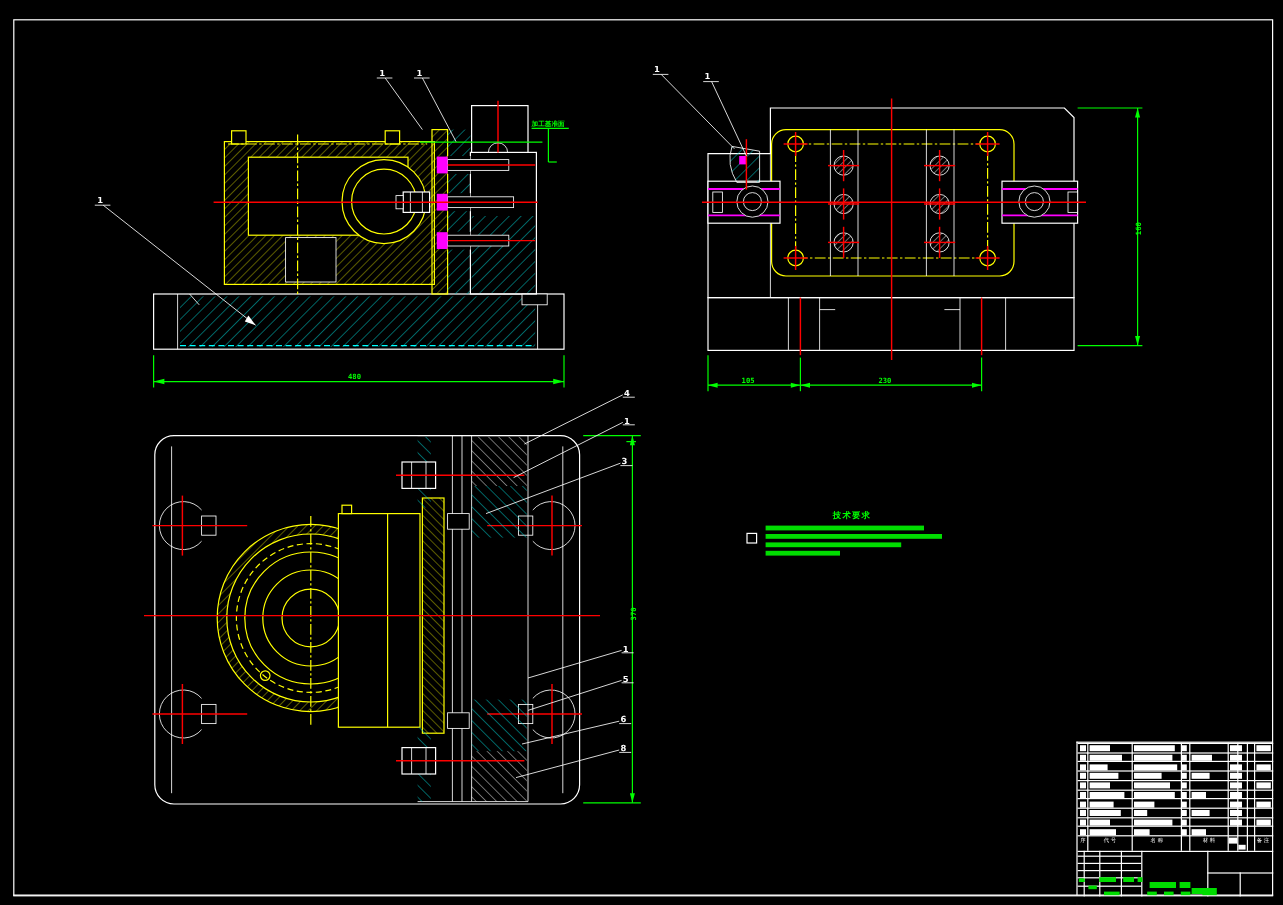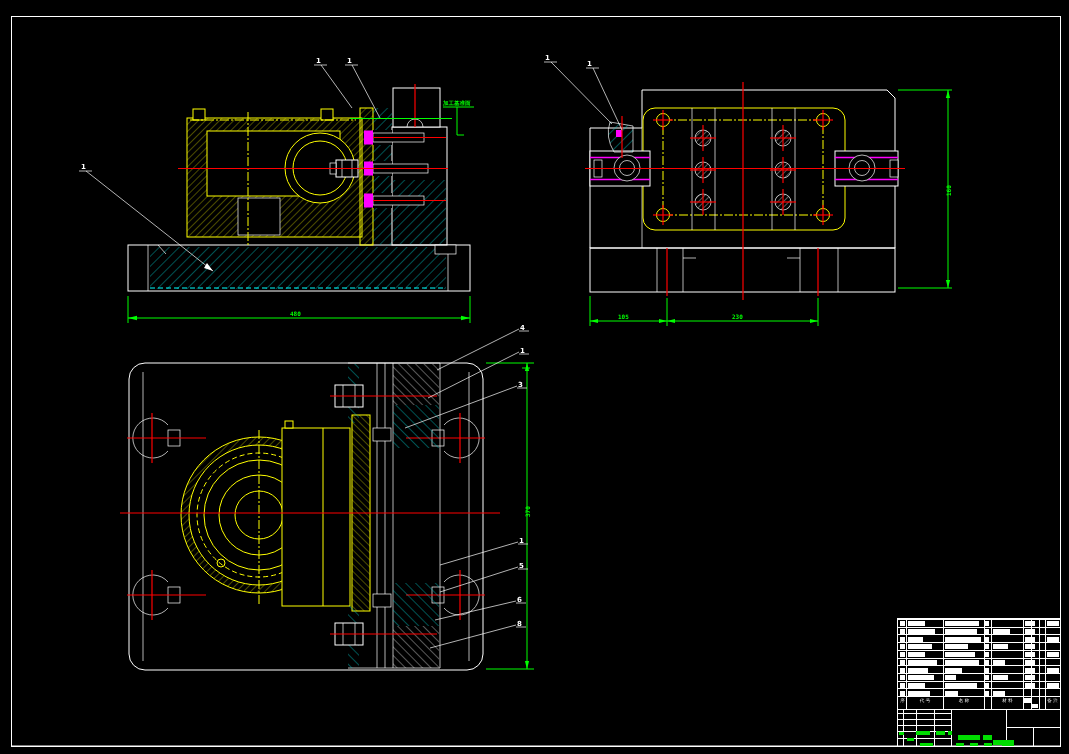--- a/index.html
+++ b/index.html
@@ -400,20 +400,30 @@
       <line x1="435" y1="620" x2="516" y2="601" class="w2"></line>
       <text x="517" y="602" class="co">6</text>
       <line x1="516" y1="603" x2="526" y2="603" class="w2"></line>
       <line x1="430" y1="648" x2="516" y2="625" class="w2"></line>
       <text x="517" y="626" class="co">8</text>
       <line x1="516" y1="627" x2="526" y2="627" class="w2"></line>
     </g>
   </g>
 </svg>
 
+<div class="tech">
+  <div class="tech-title">技术要求</div>
+  <div class="tech-box"></div>
+  <div id="tech-lines">
+        <div class="tech-line" style="top: 14px; width: 132px;"></div>
+        <div class="tech-line" style="top: 21px; width: 147px;"></div>
+        <div class="tech-line" style="top: 28px; width: 113px;"></div>
+        <div class="tech-line" style="top: 35px; width: 62px;"></div>
+      </div>
+</div>
 
 <div class="tb" id="title-block">
   <div id="bom-rows">
         <div class="bom-row" style="top: 0px;">
           <div class="bom-bar" style="left: 1.5px; width: 5.5px;"></div>
           <div class="bom-bar" style="left: 10px; width: 17px;"></div>
           <div class="bom-bar" style="left: 47px; width: 34.2px;"></div>
           <div class="bom-bar" style="left: 87px; width: 4px;"></div>
           <div class="bom-bar" style="left: 127px; width: 10px;"></div>
           <div class="bom-bar" style="left: 149px; width: 12px;"></div>

